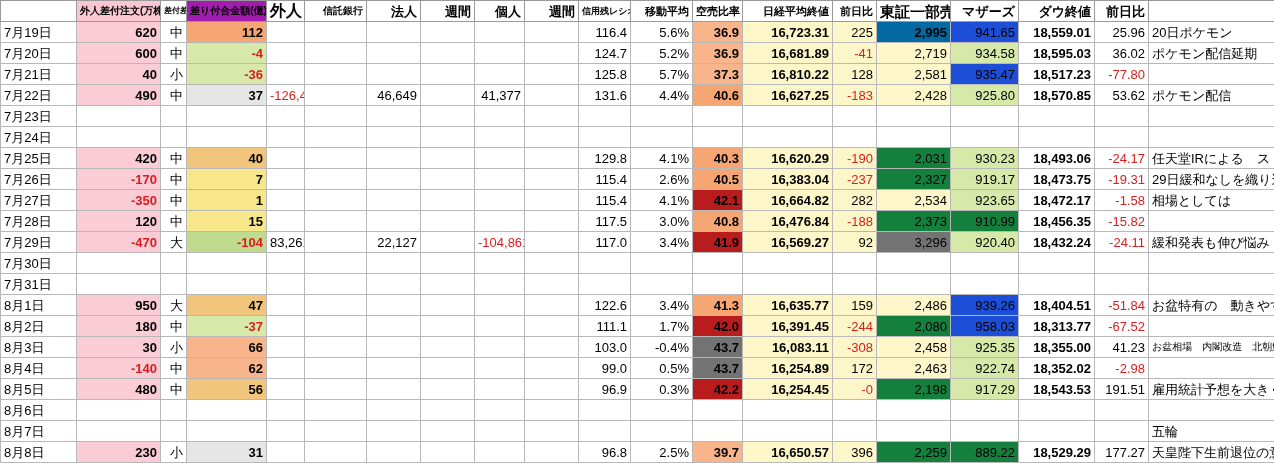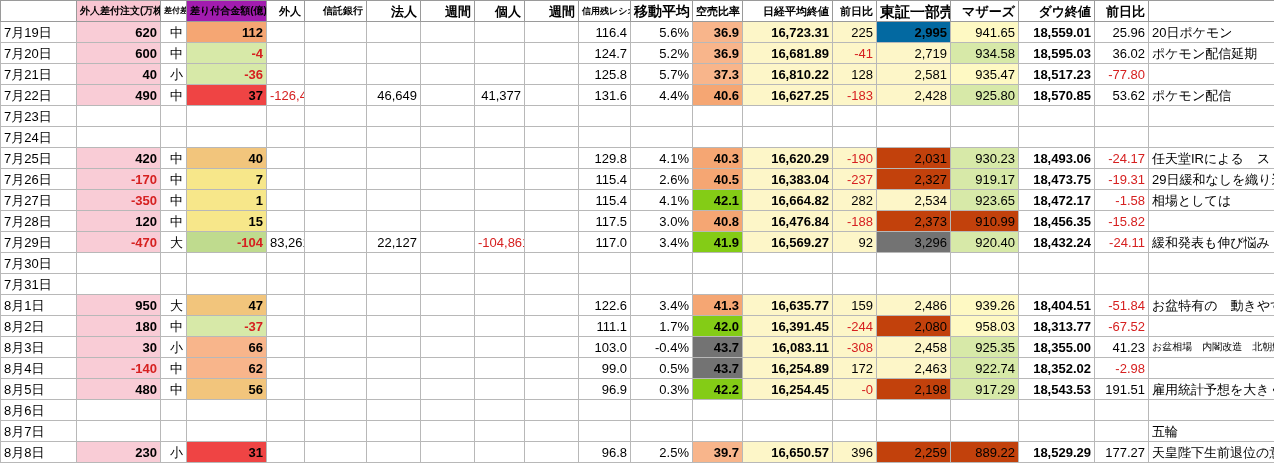--- a/index.html
+++ b/index.html
@@ -19,49 +19,49 @@
   .h-pink{background:#f9c6d2;font-size:10px;font-weight:bold;}
   .h-orange{background:#a21caf;font-size:10px;font-weight:bold;}
   .h-tiny{font-size:8px;font-weight:bold;}
   
   .c-pink{background:#f9ccd6;}
   .c-orange{background:#f5a673;margin-left:30px;}
   .c-orange2{background:#f8b58b;}
   .c-yellow{background:#f7e78a;}
   .c-green{background:#bfdb8e;margin-left:15px;}
   .c-green2{background:#d7e9a8;}
-  .c-lgreen{background:#c2410c;}
+  .c-lgreen{background:#15803d;}
   .c-red{background:#737373;}
-  .c-red2{background:#84cc16;margin-left:10px;}
+  .c-red2{background:#b91c1c;margin-left:10px;}
   .c-cream{background:#fdf6c8;}
   .c-white{background:#ffffff;}
-  .c-sand{background:#ef4444;margin-top:19px;}
-  .c-lime{background:#fef9c3;}
+  .c-sand{background:#e5e5e5;margin-top:19px;}
+  .c-lime{background:#1d4ed8;}
   .c-peach{background:#0369a1;font-weight:bold;}
   .c-mid{background:#f2c57c;}
 </style>
 </head>
 <body>
 
 <div id="sheet">
 <table>
   <thead>
     <tr>
       <th class="ctr" style="width:76px"></th>
       <th class="num h-pink" style="width:84px">外人差付注文(万株)</th>
       <th class="ctr h-tiny" style="width:26px">差付差</th>
       <th class="ctr h-orange" style="width:80px">差り付合金額(億)</th>
-      <th class="ctr" style="width:38px;font-size:11px">外人</th>
+      <th class="ctr" style="width:38px;font-size:16px">外人</th>
       <th class="ctr" style="width:62px;font-size:10px">信託銀行</th>
       <th class="ctr" style="width:54px">法人</th>
       <th class="ctr" style="width:54px">週間</th>
       <th class="ctr" style="width:50px">個人</th>
       <th class="ctr" style="width:54px">週間</th>
       <th class="ctr" style="width:52px;font-size:9px">信用残レシオ</th>
-      <th class="ctr" style="width:62px;font-size:14px">移動平均</th>
+      <th class="ctr" style="width:62px;font-size:11px">移動平均</th>
       <th class="ctr" style="width:50px;font-size:11px">空売比率</th>
       <th class="ctr" style="width:90px;font-size:11px">日経平均終値</th>
       <th class="ctr" style="width:44px;font-size:11px">前日比</th>
       <th class="ctr" style="width:74px;font-size:15px">東証一部売買</th>
       <th class="ctr" style="width:68px">マザーズ</th>
       <th class="ctr" style="width:76px">ダウ終値</th>
       <th class="ctr" style="width:54px">前日比</th>
       <th class="ctr" style="width:210px">備考</th>
     </tr>
   </thead>

